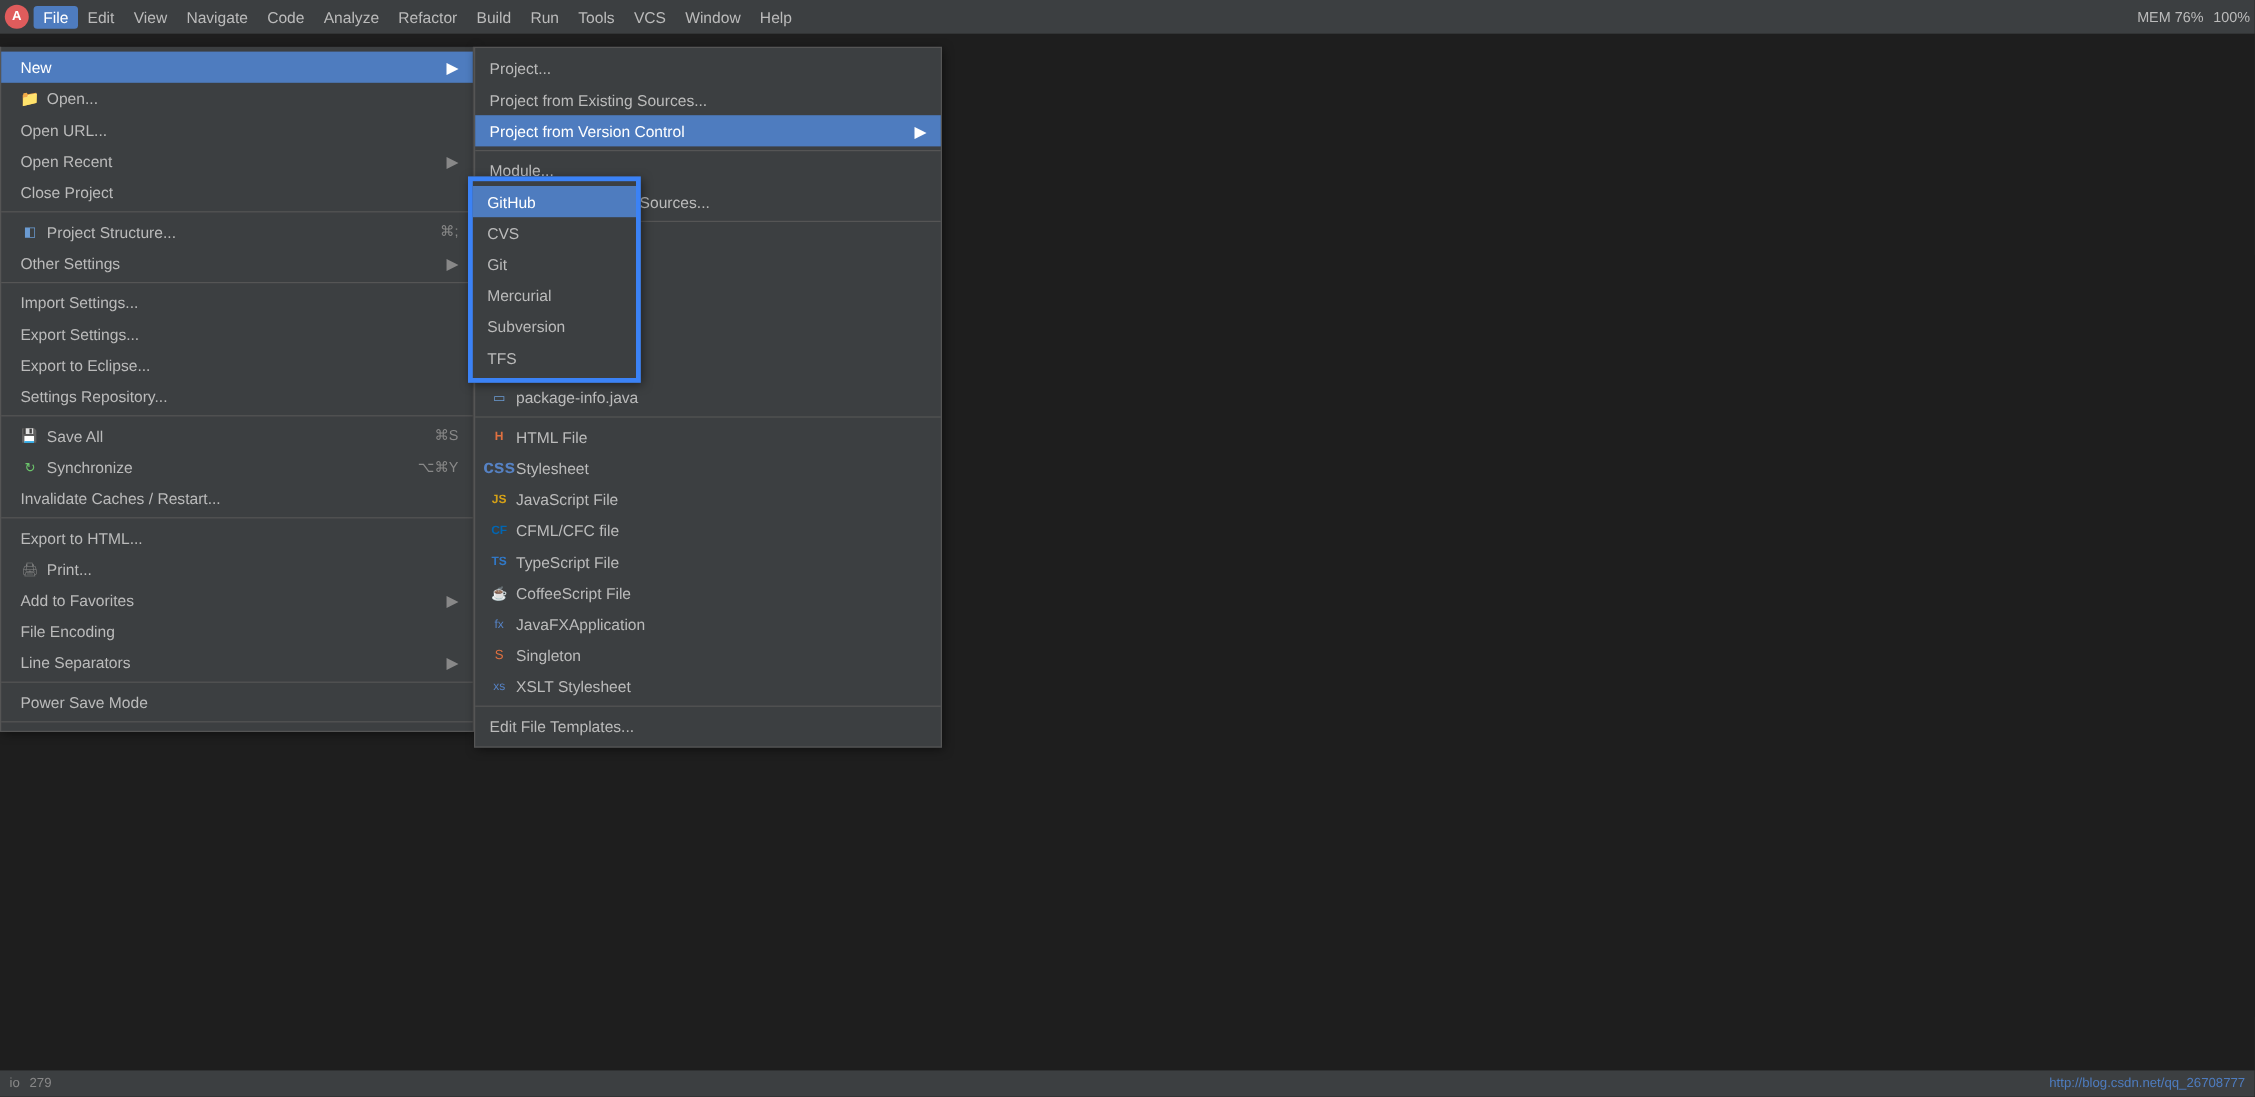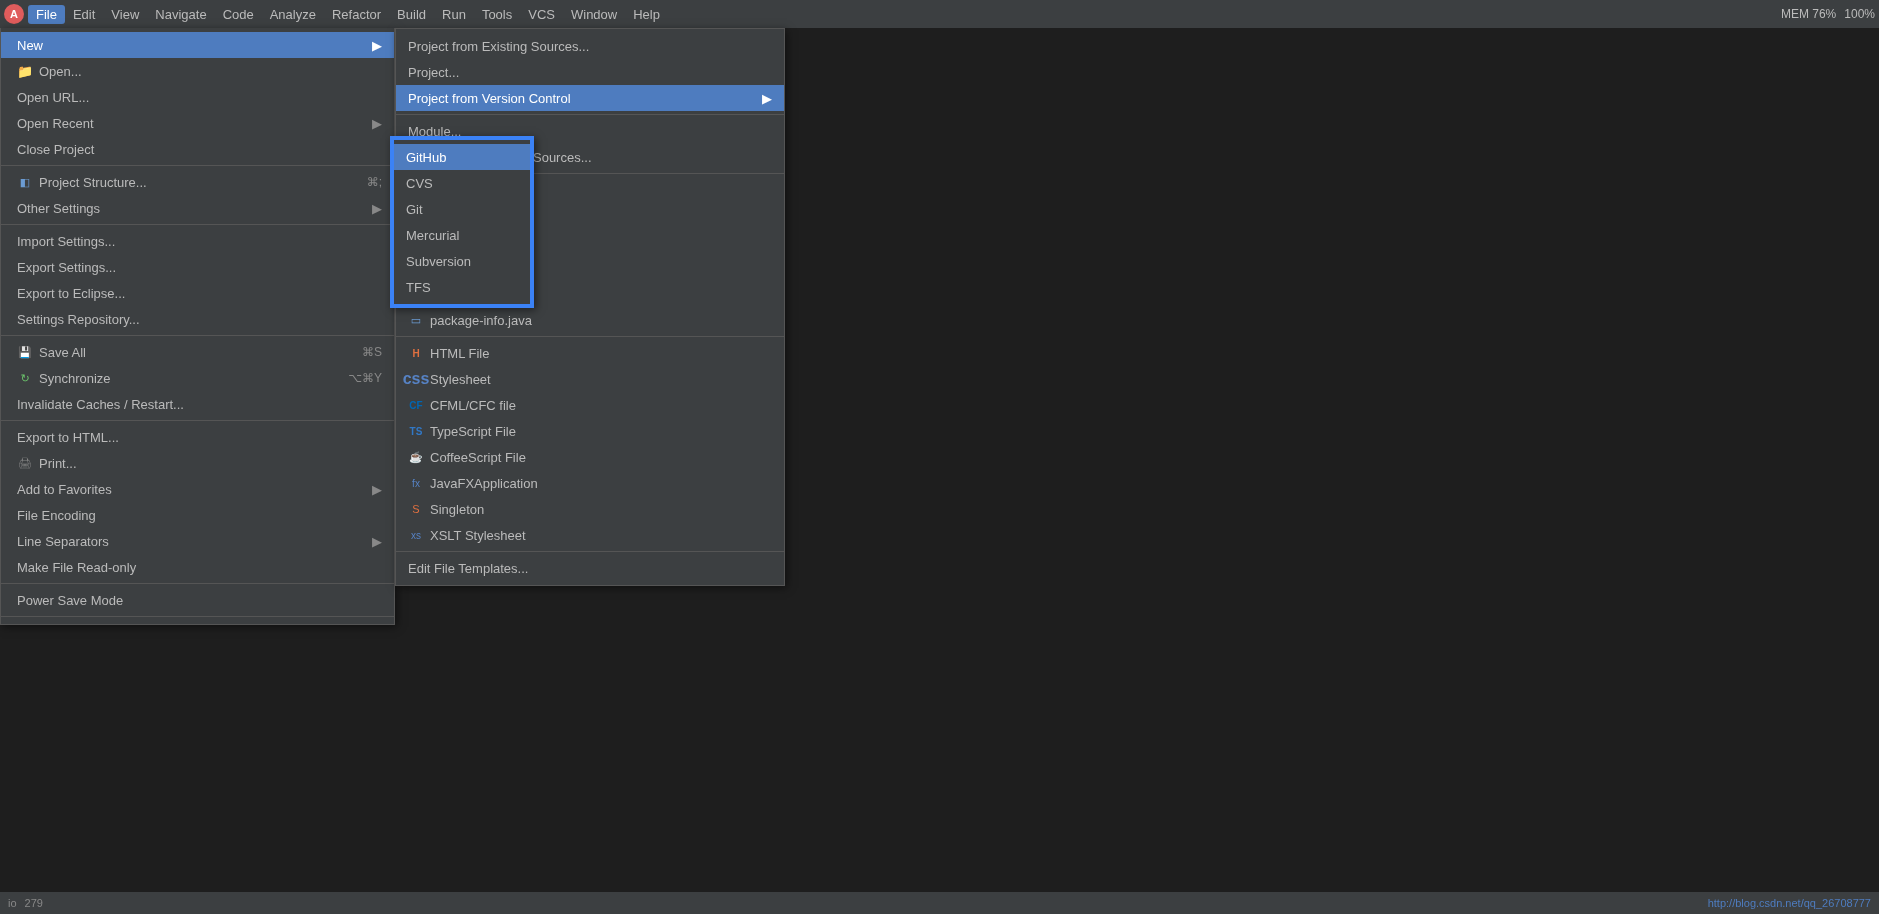--- a/index.html
+++ b/index.html
@@ -233,21 +233,21 @@
   <div class="code-line"></div>
   <div class="code-line">    <span class="code-fn">getOptionValue</span>( <span style="background:#555;border-radius:2px;padding:0 3px;color:#ccc;font-size:11px;">opt</span> '<span class="code-str">j</span>'));</div>
 </div>
 
 <div class="status-bar">
   <span>io</span>
   <span style="margin-left:8px;text-align:right;">279</span>
   <span class="status-bar-right">http://blog.csdn.net/qq_26708777</span>
 </div>
 
-<div class="menus-container" style="top:28px;justify-content:center;">
+<div class="menus-container" style="top:39px;justify-content:center;">
 
   <div class="file-menu">
 
     <div class="menu-item highlighted">
       <span>New</span>
       <span class="arrow">▶</span>
     </div>
 
     <div class="menu-item">
       <span class="menu-item-icon icon-folder">📁</span>
@@ -312,36 +312,33 @@
       <span>Add to Favorites</span>
       <span class="arrow">▶</span>
     </div>
     <div class="menu-item">
       <span>File Encoding</span>
     </div>
     <div class="menu-item">
       <span>Line Separators</span>
       <span class="arrow">▶</span>
     </div>
-    <div class="menu-item">
-      <span>Make File Read-only</span>
-    </div>
     <div class="menu-separator"></div>
     <div class="menu-item">
       <span>Power Save Mode</span>
     </div>
     <div class="menu-separator"></div>
   </div>
 
   <div class="new-submenu" style="position:absolute;left:395px;top:0;">
     <div class="menu-item">
+      <span>Project...</span>
+    </div>
+    <div class="menu-item">
       <span>Project from Existing Sources...</span>
-    </div>
-    <div class="menu-item">
-      <span>Project...</span>
     </div>
     <div class="menu-item highlighted">
       <span>Project from Version Control</span>
       <span class="arrow" style="color:white;">▶</span>
     </div>
     <div class="menu-separator"></div>
     <div class="menu-item">
       <span>Module...</span>
     </div>
     <div class="menu-item">
@@ -375,20 +372,24 @@
     <div class="menu-separator"></div>
     <div class="menu-item">
       <span class="menu-item-icon" style="color:#e07040;font-size:10px;font-weight:bold;">H</span>
       <span>HTML File</span>
     </div>
     <div class="menu-item">
       <span class="menu-item-icon" style="color:#5682c4;font-size:16px;font-weight:bold;">css</span>
       <span>Stylesheet</span>
     </div>
     <div class="menu-item">
+      <span class="menu-item-icon" style="color:#d4a017;font-size:10px;font-weight:bold;">JS</span>
+      <span>JavaScript File</span>
+    </div>
+    <div class="menu-item">
       <span class="menu-item-icon" style="color:#0066b3;font-size:10px;font-weight:bold;">CF</span>
       <span>CFML/CFC file</span>
     </div>
     <div class="menu-item">
       <span class="menu-item-icon" style="color:#3178c6;font-size:10px;font-weight:bold;">TS</span>
       <span>TypeScript File</span>
     </div>
     <div class="menu-item">
       <span class="menu-item-icon" style="color:#6f4e37;font-size:11px;">☕</span>
       <span>CoffeeScript File</span>

